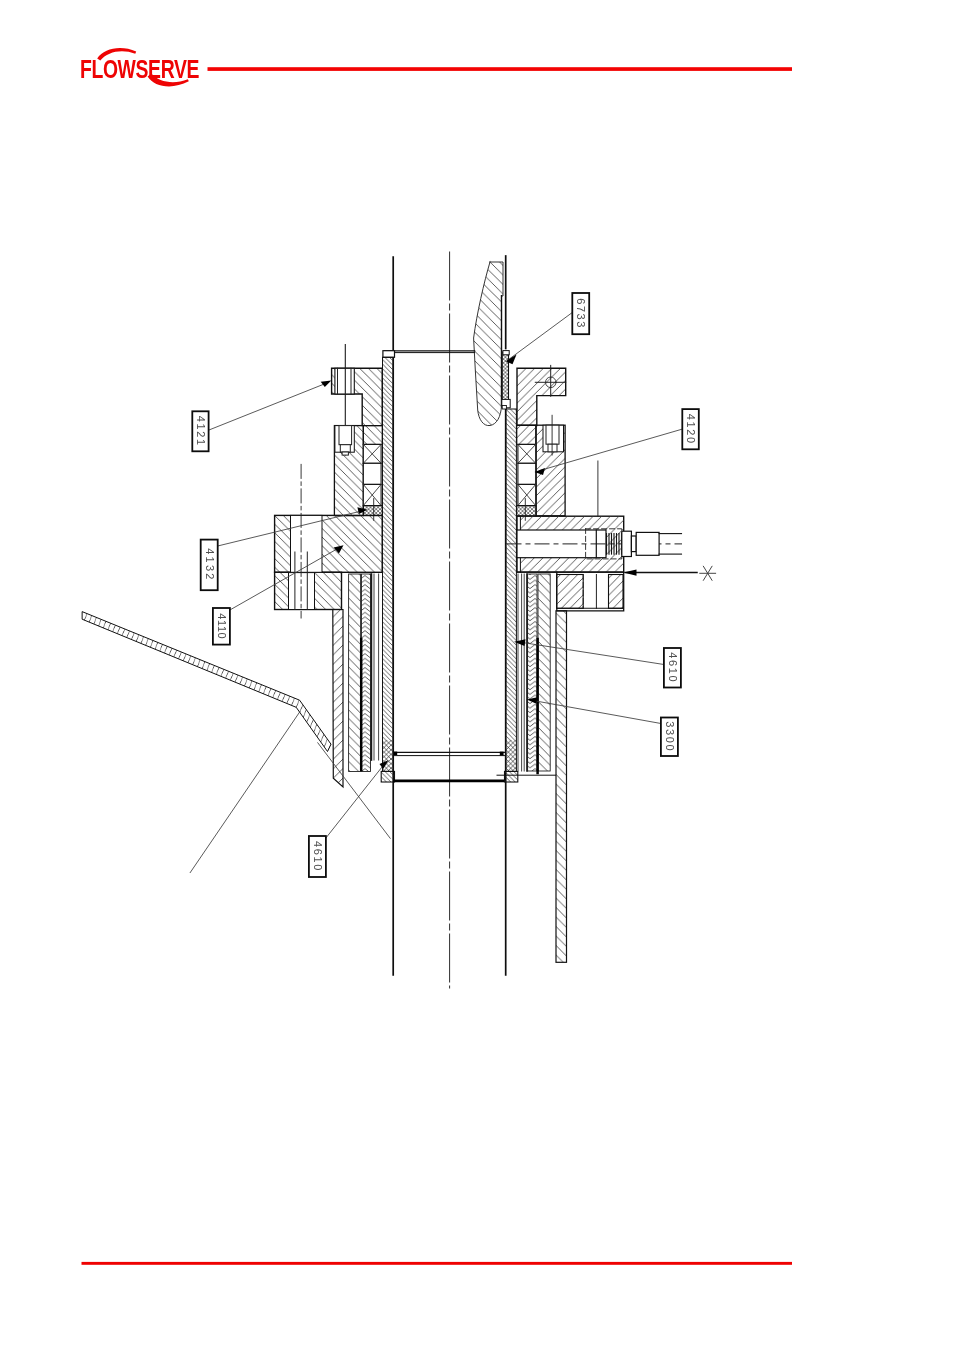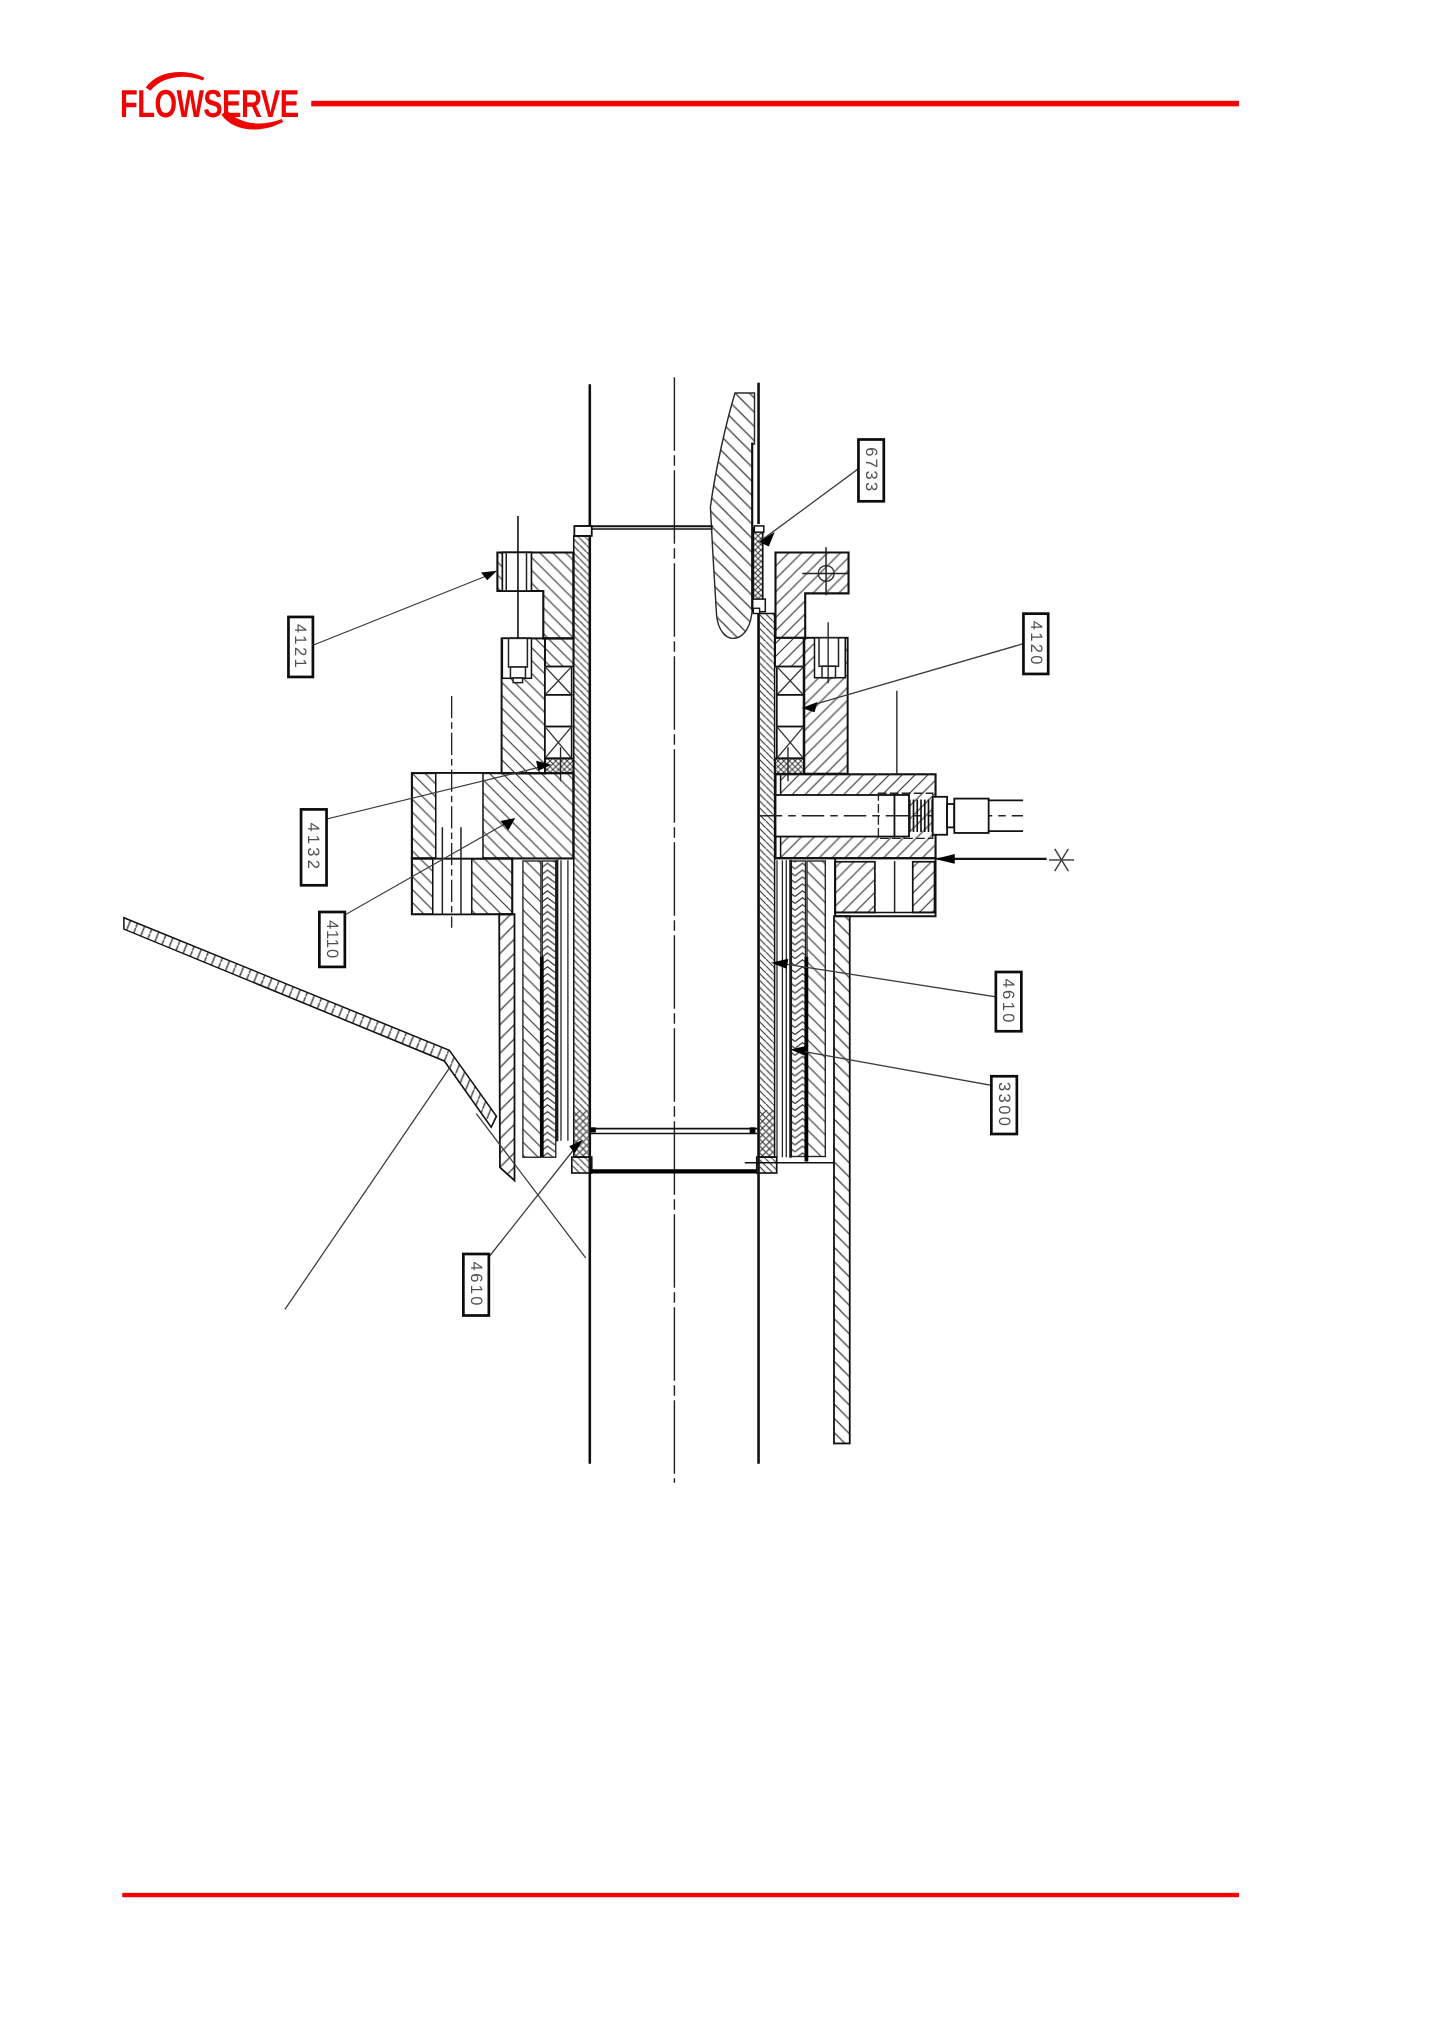--- a/index.html
+++ b/index.html
@@ -1,16 +1,16 @@
 <!DOCTYPE html>
 <html><head>
 <meta charset="utf-8">
 <style>
 html,body{margin:0;padding:0;background:#fff;}
-#page{position:relative;width:792px;height:1350px;background:#ffffff;overflow:hidden;font-family:"Liberation Sans",sans-serif;padding-left:34px;}
+#page{position:relative;width:792px;height:1350px;background:#ffffff;overflow:hidden;font-family:"Liberation Sans",sans-serif;}
 #page svg{position:absolute;left:0;top:0;}
 </style>
 </head>
 <body>
 <div id="page">
 <svg width="954" height="1350" viewBox="0 0 954 1350">
 <defs>
 <pattern id="hA" width="8.6" height="8.6" patternUnits="userSpaceOnUse">
           <path d="M-1,1 L1,-1 M-1,9.6 L9.6,-1 M7.6,9.6 L9.6,7.6" stroke="#333333" stroke-width="0.8" fill="none"></path>
         </pattern>

